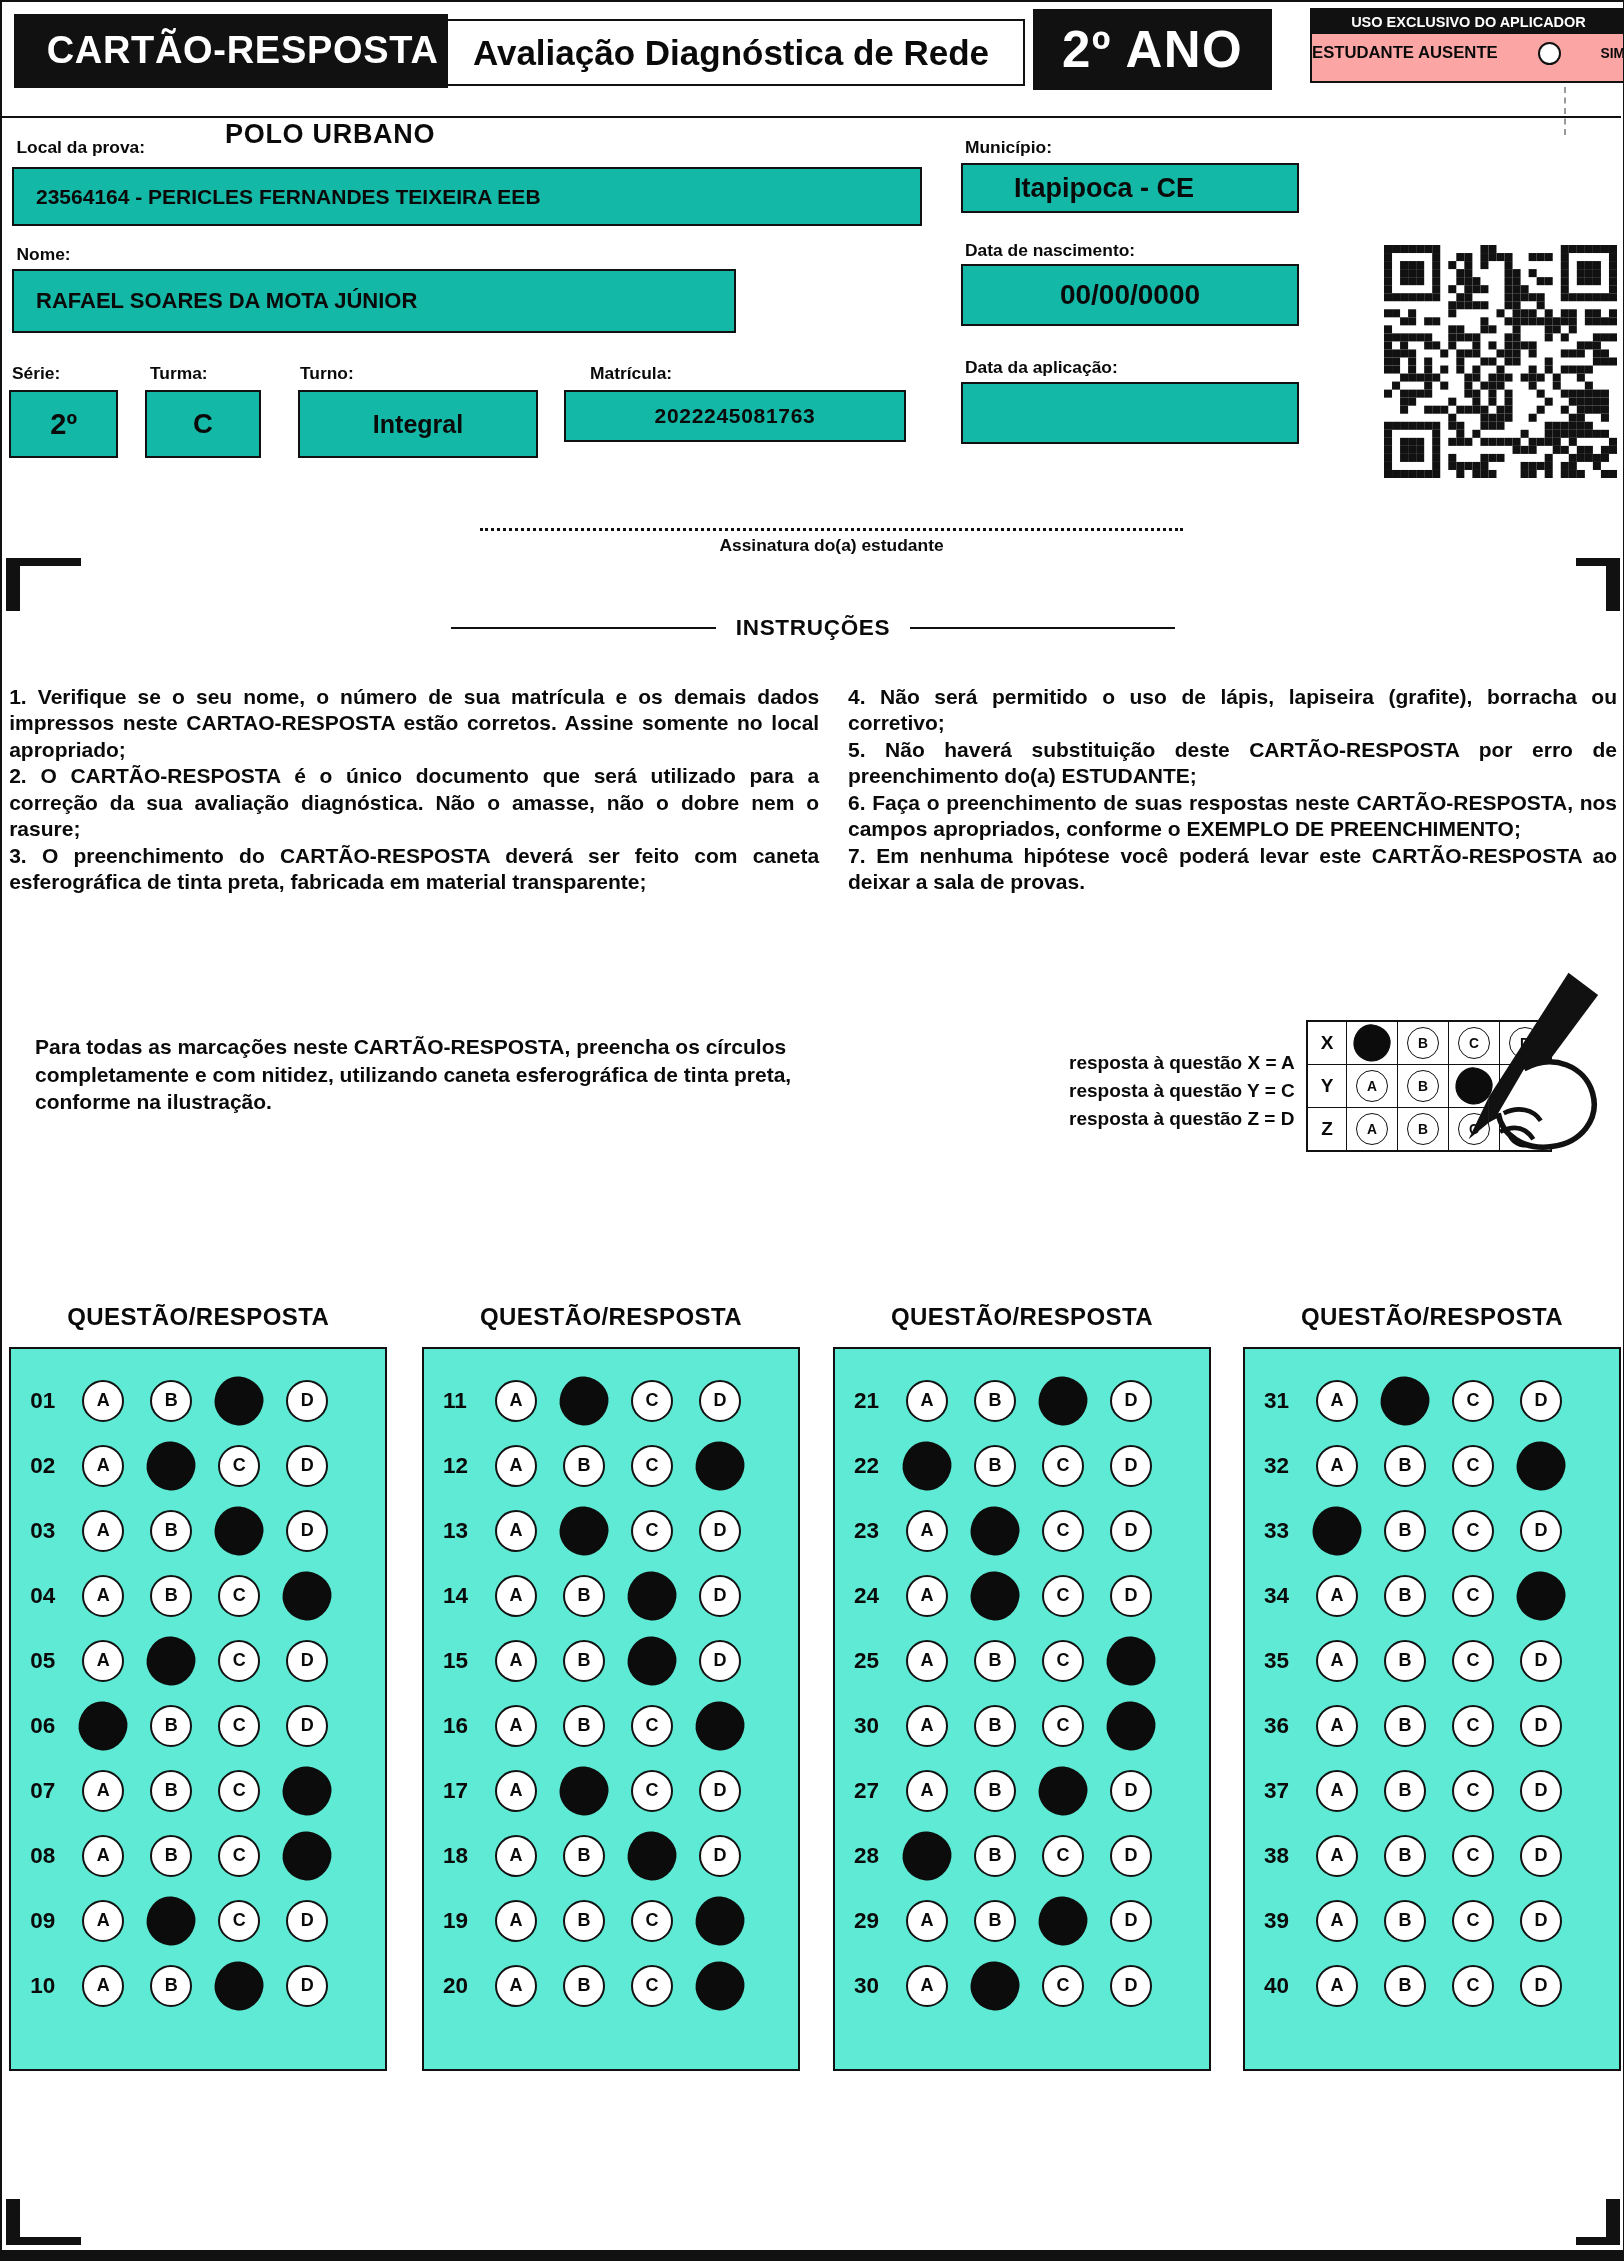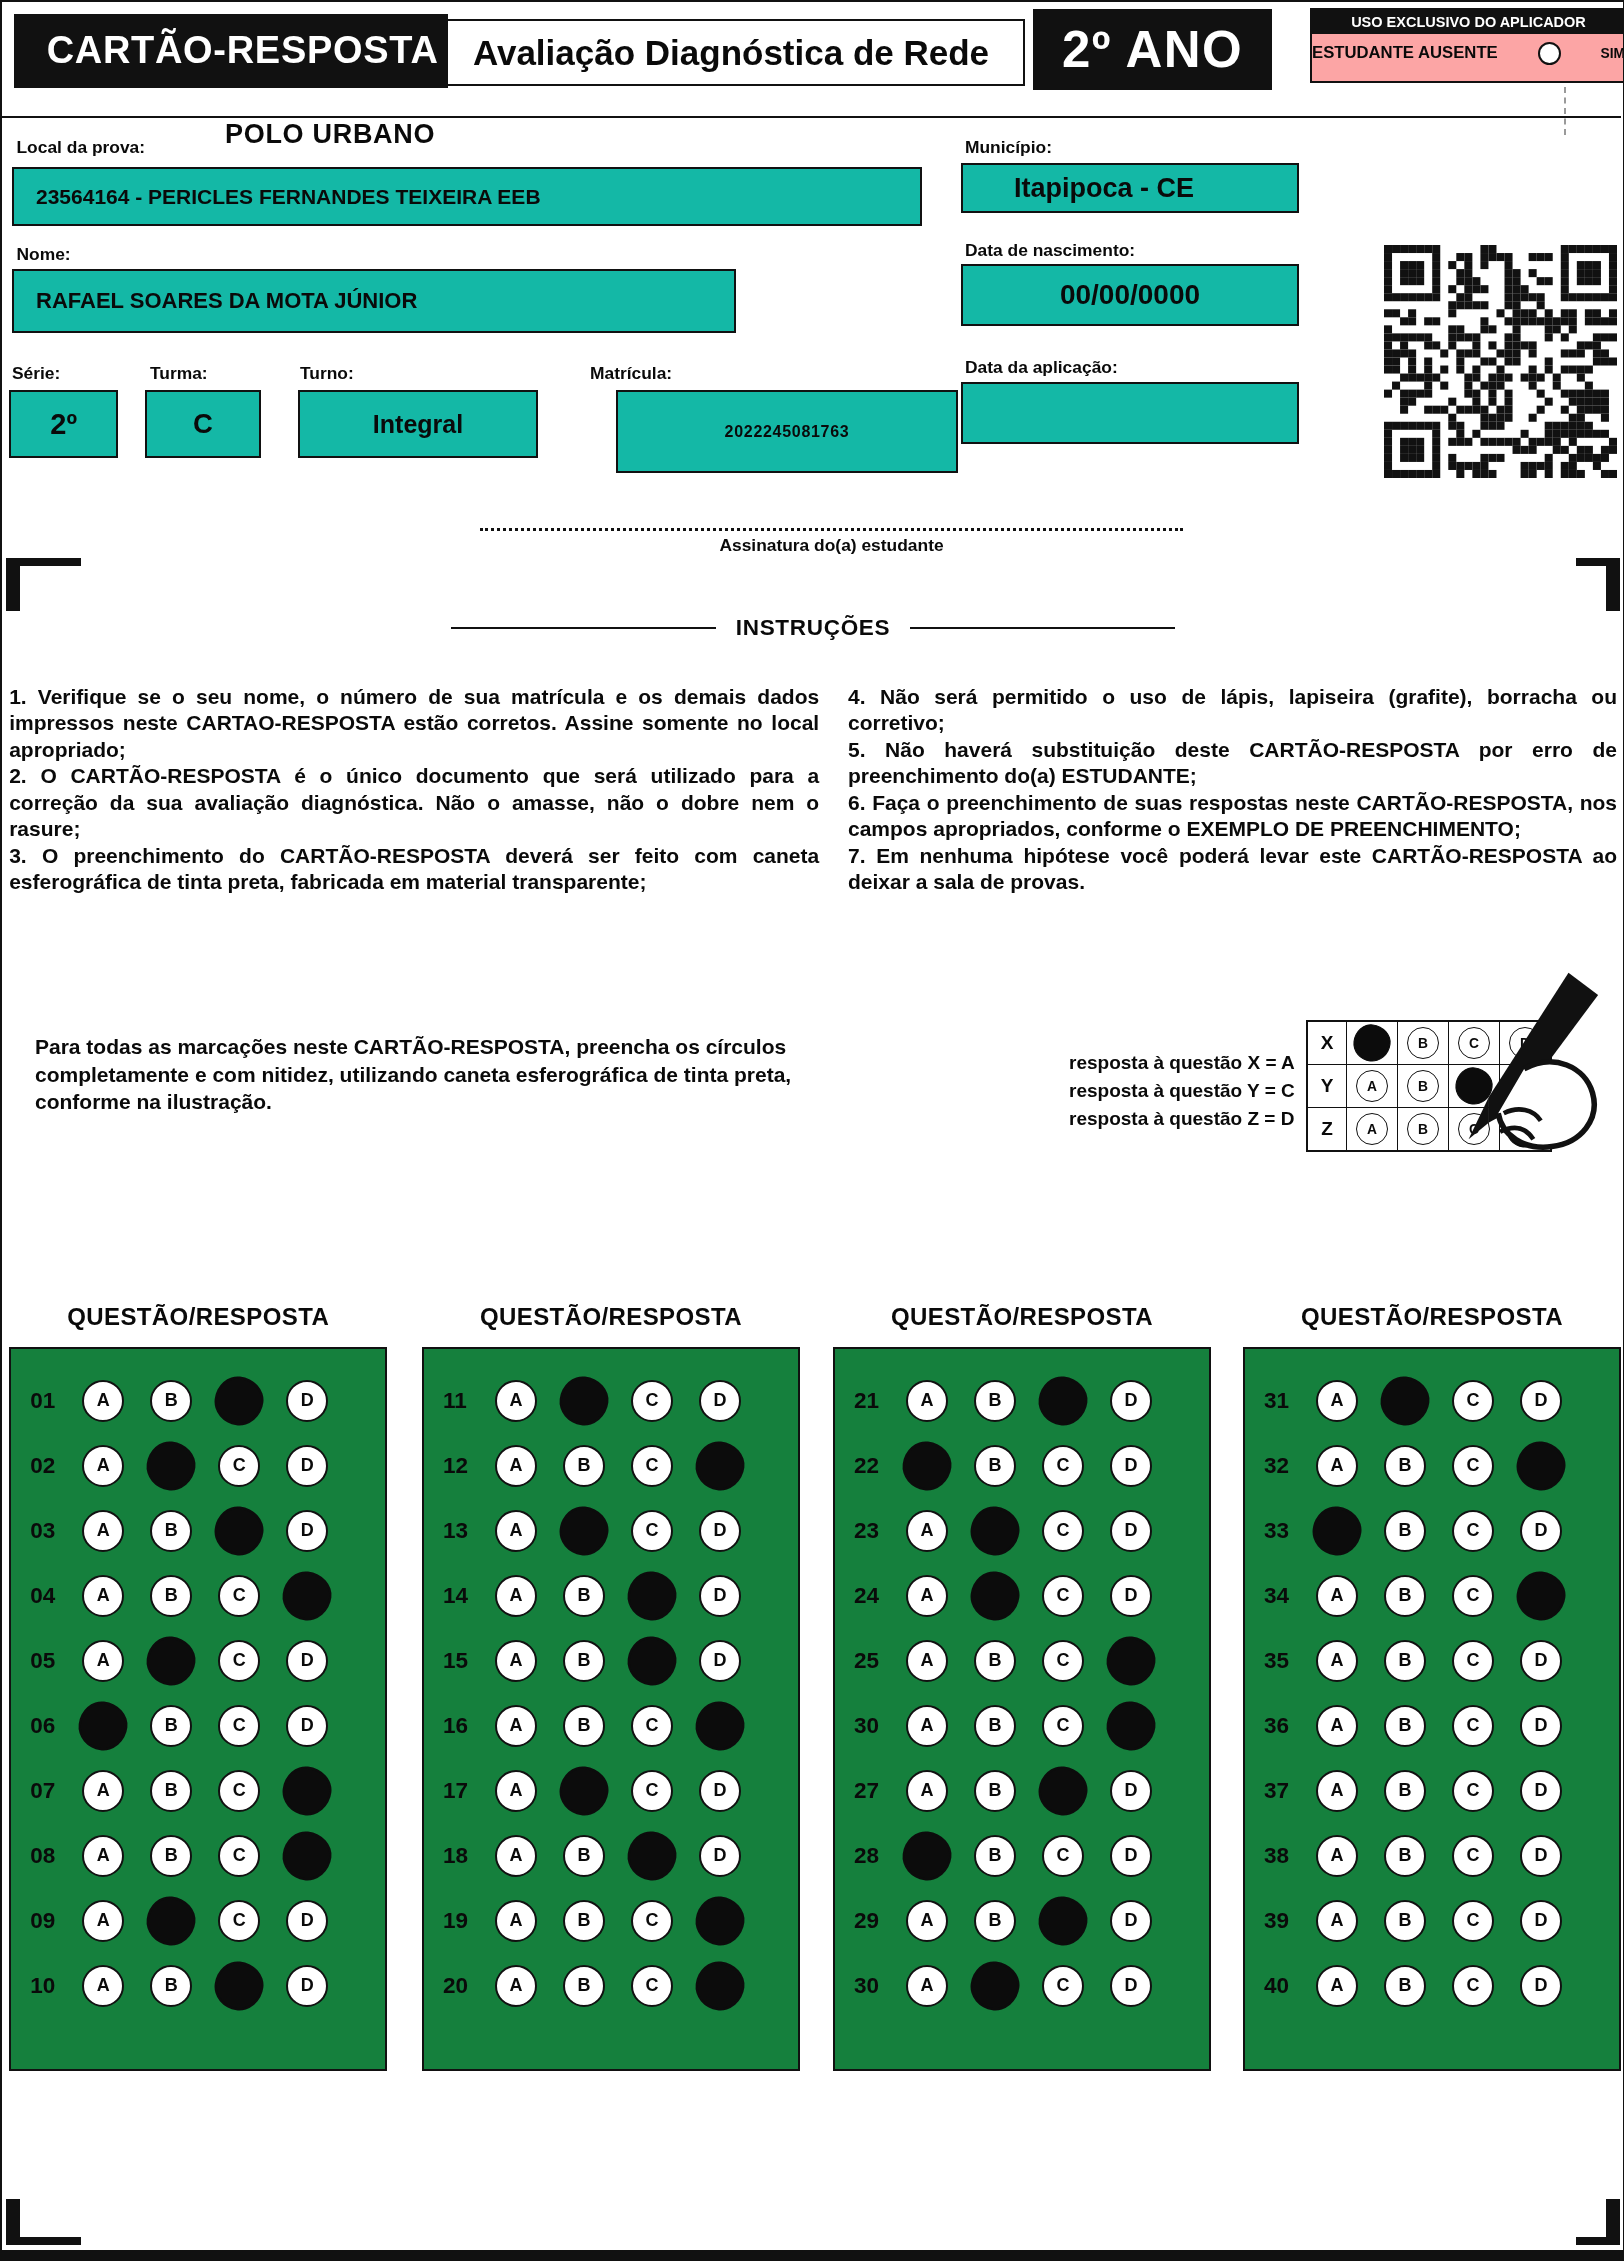--- a/index.html
+++ b/index.html
@@ -27,21 +27,21 @@
   .lbl{position:absolute;font-size:17.4px;font-weight:bold;}
   .polo{position:absolute;left:223px;top:117px;font-size:27px;font-weight:bold;letter-spacing:0.7px;}
   .vbox{position:absolute;border:2.2px solid #111;box-sizing:border-box;display:flex;align-items:center;background:#14b8a6;font-weight:bold;}
   .b-school{left:10px;top:165px;width:910px;height:59px;font-size:21px;padding-left:22px;}
   .b-municipio{left:959px;top:161px;width:338px;height:50px;font-size:27px;padding-left:51px;}
   .b-nome{left:10px;top:267px;width:724px;height:64px;font-size:22px;padding-left:22px;}
   .b-nasc{left:959px;top:262px;width:338px;height:62px;font-size:28px;justify-content:center;}
   .b-serie{left:7.2px;top:388px;width:109px;height:68px;font-size:29px;justify-content:center;}
   .b-turma{left:143px;top:388px;width:116px;height:68px;font-size:27.5px;justify-content:center;}
   .b-turno{left:296px;top:388px;width:240px;height:68px;font-size:25px;justify-content:center;}
-  .b-matricula{left:614px;top:388px;width:342px;height:83px;font-size:16px;justify-content:center;letter-spacing:0.7px;}
+  .b-matricula{left:562px;top:388px;width:342px;height:52px;font-size:21px;justify-content:center;letter-spacing:0.7px;}
   .b-aplicacao{left:959px;top:380px;width:338px;height:62px;font-size:24.6px;justify-content:center;}
   .qr{position:absolute;left:1382px;top:243px;width:233px;height:233px;}
   
   .signature{position:absolute;left:478px;top:526px;width:703px;text-align:center;}
   .sig-line{border-top:3.6px dotted #111;height:0;}
   .sig-label{font-size:17.4px;font-weight:bold;margin-top:3.6px;}
   
   .corner{position:absolute;}
   .c-tl{left:4.3px;top:556px;width:61px;height:45px;border-left:14.5px solid #111;border-top:8.7px solid #111;}
   .c-tr{right:2.9px;top:556px;width:30px;height:45px;border-right:14.5px solid #111;border-top:8.7px solid #111;}
@@ -67,21 +67,21 @@
   
   .bubble{width:42px;height:42px;border:2.2px solid #111;border-radius:50%;display:flex;align-items:center;
     justify-content:center;font-size:18px;font-weight:bold;box-sizing:border-box;background:#fff;flex:0 0 auto;}
   .bubble.small{width:32px;height:32px;border-width:1.4px;font-size:13.8px;}
   .bubble.filled{background:#0c0c0c;border-color:#0c0c0c;color:transparent;
     border-radius:46% 54% 49% 51% / 52% 47% 53% 48%;transform:scale(1.16) rotate(7deg);}
   
   .answer-section{position:absolute;top:1301px;width:378px;}
   .s1{left:7.2px}.s2{left:420px}.s3{left:831px}.s4{left:1241px}
   .answer-title{text-align:center;font-size:24px;font-weight:bold;letter-spacing:0.4px;}
-  .answer-box{margin-top:16px;height:724px;border:2.2px solid #111;box-sizing:border-box;padding-top:19px;background:#15803d;}
+  .answer-box{margin-top:16px;height:724px;border:2.2px solid #111;box-sizing:border-box;padding-top:19px;background:#5eead4;}
   .q-row{display:flex;align-items:center;height:65px;padding-left:19px;}
   .q-num{width:52px;font-size:22.5px;font-weight:bold;}
   .bubbles{display:flex;gap:26px;}
 </style>
 </head>
 <body>
 
 <div class="page">
 
   <div class="h-card">CARTÃO-RESPOSTA</div>

